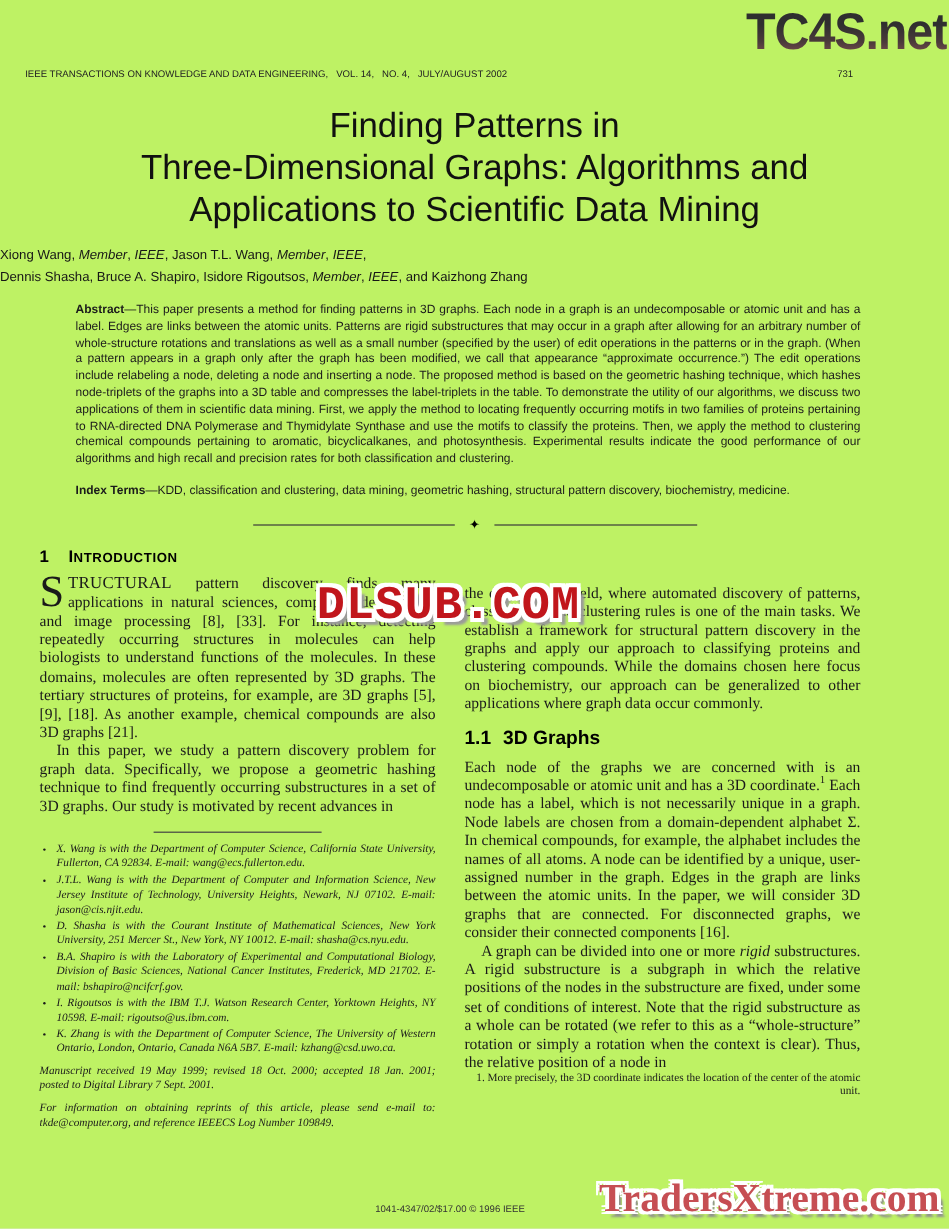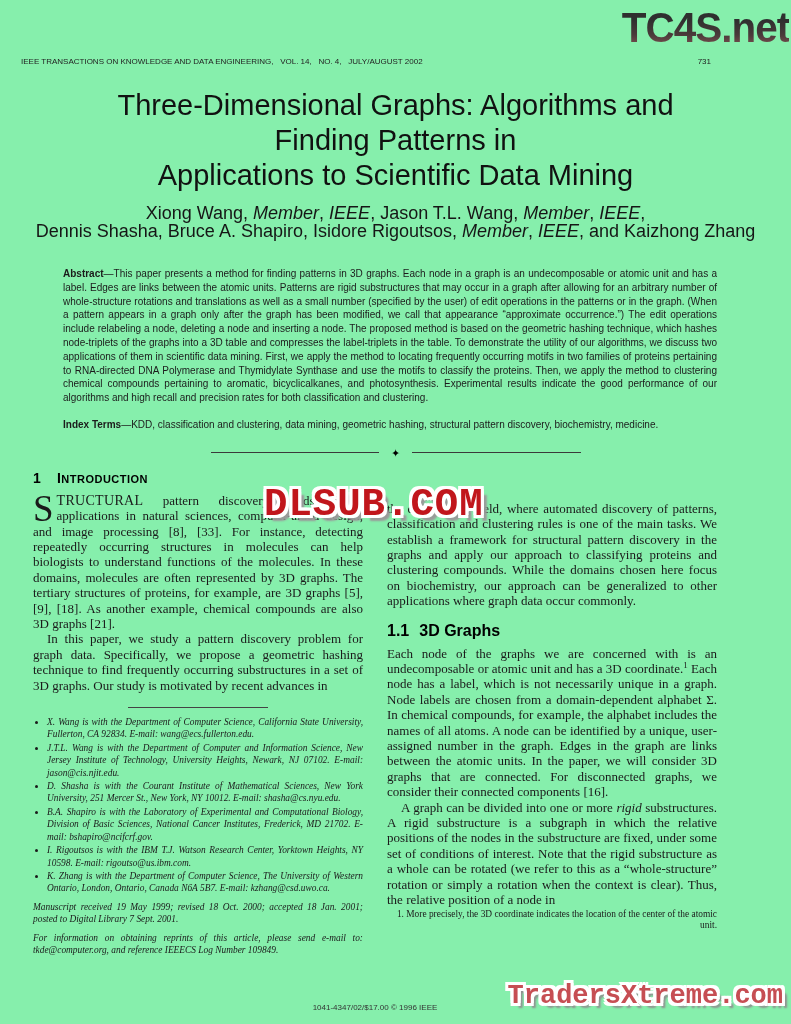--- a/index.html
+++ b/index.html
@@ -1,20 +1,20 @@
 <!DOCTYPE html>
 <html><head>
 <meta charset="utf-8">
 <style>
   html,body{margin:0;padding:0;background:#e8e8e8;}
   .page{
     position:relative;
     width:791px;height:1024px;
     margin:0 auto;
-    background:#86efac;
+    background:#bef264;
     overflow:hidden;
     font-family:"Liberation Serif",serif;
     color:#1a1a1a;
   }
   
   .wm-tc4s{
     position:absolute;top:3px;right:2px;
     font-family:"Liberation Sans",sans-serif;
     font-weight:bold;font-size:43px;letter-spacing:-1px;
     background:linear-gradient(#2f2f2f 35%,#4a3a3a 65%,#8a5656 95%);
@@ -27,22 +27,22 @@
     font-weight:900;font-size:39px;letter-spacing:1px;
     color:#c1161c;
     text-shadow:
       -3px -3px 0 #fff,3px -3px 0 #fff,-3px 3px 0 #fff,3px 3px 0 #fff,
       -3px 0 0 #fff,3px 0 0 #fff,0 -3px 0 #fff,0 3px 0 #fff,
       6px 6px 2px #9a9a9a;
     z-index:5;white-space:nowrap;
   }
   .wm-traders{
     position:absolute;right:8px;top:981px;
-    font-family:Liberation Mono, monospace;
-    font-weight:bold;font-size:27px;letter-spacing:0px;
+    font-family:Liberation Serif, serif;
+    font-weight:bold;font-size:33px;letter-spacing:0px;
     color:#c64e53;
     text-shadow:
       -3px -3px 0 #fff,3px -3px 0 #fff,-3px 3px 0 #fff,3px 3px 0 #fff,
       -3px 0 0 #fff,3px 0 0 #fff,0 -3px 0 #fff,0 3px 0 #fff,
       5px 5px 2px #8f8f8f;
     z-index:5;white-space:nowrap;
   }
   
   .header-row{
     display:flex;justify-content:space-between;align-items:baseline;
@@ -50,27 +50,27 @@
     font-family:"Liberation Sans",sans-serif;
     font-size:8px;color:#222;white-space:pre;
   }
   
   .title{
     margin-top:22px;text-align:center;
     font-family:"Liberation Sans",sans-serif;
     font-size:29px;line-height:35px;font-weight:400;color:#111;
   }
   .authors{
-    margin-top:12px;text-align:center;
-    font-family:"Liberation Sans",sans-serif;
-    font-size:18px;line-height:17.5px;color:#161616;
+    margin-top:12px;
+    font-family:"Liberation Sans",sans-serif;
+    font-size:11px;line-height:17.5px;color:#161616;
   }
   
   .abstract{
-    margin:27px 74px 0 63px;
+    margin:12px 74px 0 63px;
     font-family:"Liberation Sans",sans-serif;
     font-size:10px;line-height:13.8px;
     text-align:justify;color:#1b1b1b;
   }
   .index-terms{
     margin:13px 74px 15px 63px;
     font-family:"Liberation Sans",sans-serif;
     font-size:10px;line-height:13.8px;
     text-align:left;color:#1b1b1b;
   }
@@ -146,22 +146,22 @@
   <div class="wm-tc4s">TC4S.net</div>
   <div class="wm-dlsub">DLSUB.COM</div>
   <div class="wm-traders">TradersXtreme.com</div>
 
   <div class="header-row">
     <span>IEEE TRANSACTIONS ON KNOWLEDGE AND DATA ENGINEERING,   VOL. 14,   NO. 4,   JULY/AUGUST 2002</span>
     <span>731</span>
   </div>
 
   <div class="title">
+    <div>Finding Patterns in</div>
     <div>Three-Dimensional Graphs: Algorithms and</div>
-    <div>Finding Patterns in</div>
     <div>Applications to Scientific Data Mining</div>
   </div>
 
   <div class="authors">
     <div><span>Xiong Wang, </span><span class="it">Member</span><span>, </span><span class="it">IEEE</span><span>, Jason T.L. Wang, </span><span class="it">Member</span><span>, </span><span class="it">IEEE</span><span>,</span></div>
     <div><span>Dennis Shasha, Bruce A. Shapiro, Isidore Rigoutsos, </span><span class="it">Member</span><span>, </span><span class="it">IEEE</span><span>, and Kaizhong Zhang</span></div>
   </div>
 
   <div class="abstract"><span class="b">Abstract</span><span>—This paper presents a method for finding patterns in 3D graphs. Each node in a graph is an undecomposable or atomic unit and has a label. Edges are links between the atomic units. Patterns are rigid substructures that may occur in a graph after allowing for an arbitrary number of whole-structure rotations and translations as well as a small number (specified by the user) of edit operations in the patterns or in the graph. (When a pattern appears in a graph only after the graph has been modified, we call that appearance “approximate occurrence.”) The edit operations include relabeling a node, deleting a node and inserting a node. The proposed method is based on the geometric hashing technique, which hashes node-triplets of the graphs into a 3D table and compresses the label-triplets in the table. To demonstrate the utility of our algorithms, we discuss two applications of them in scientific data mining. First, we apply the method to locating frequently occurring motifs in two families of proteins pertaining to RNA-directed DNA Polymerase and Thymidylate Synthase and use the motifs to classify the proteins. Then, we apply the method to clustering chemical compounds pertaining to aromatic, bicyclicalkanes, and photosynthesis. Experimental results indicate the good performance of our algorithms and high recall and precision rates for both classification and clustering.</span></div>
 

